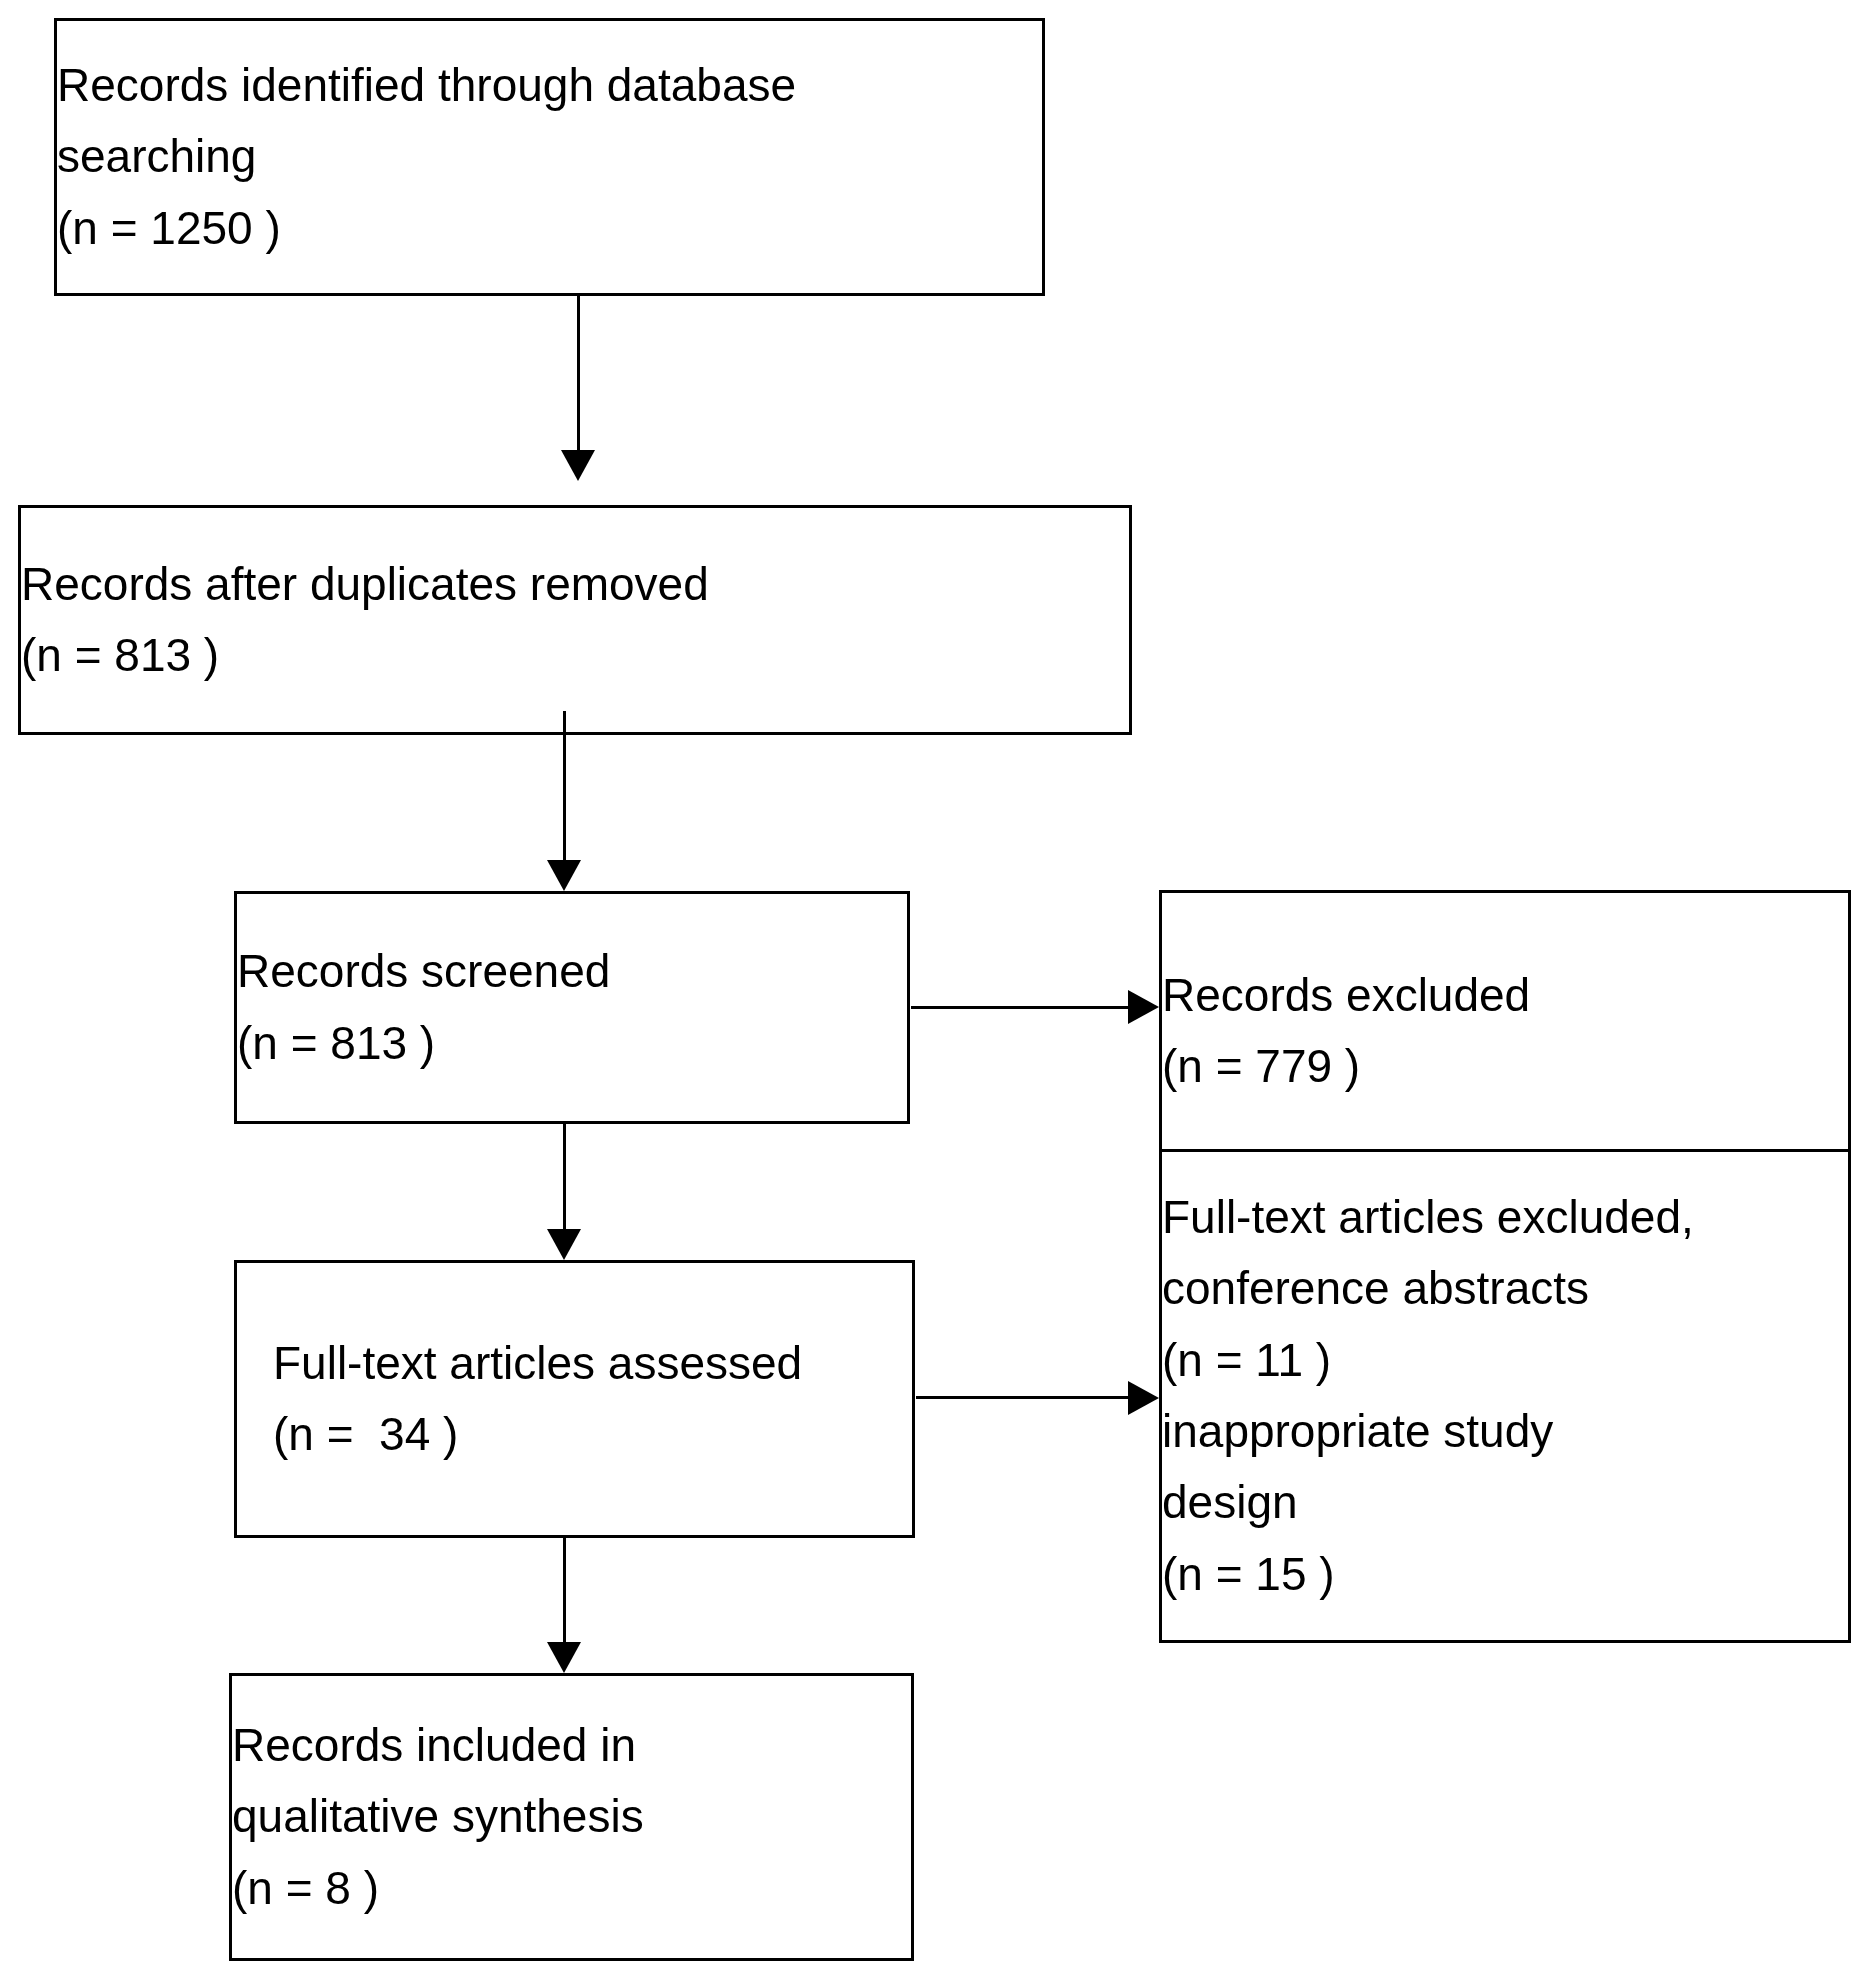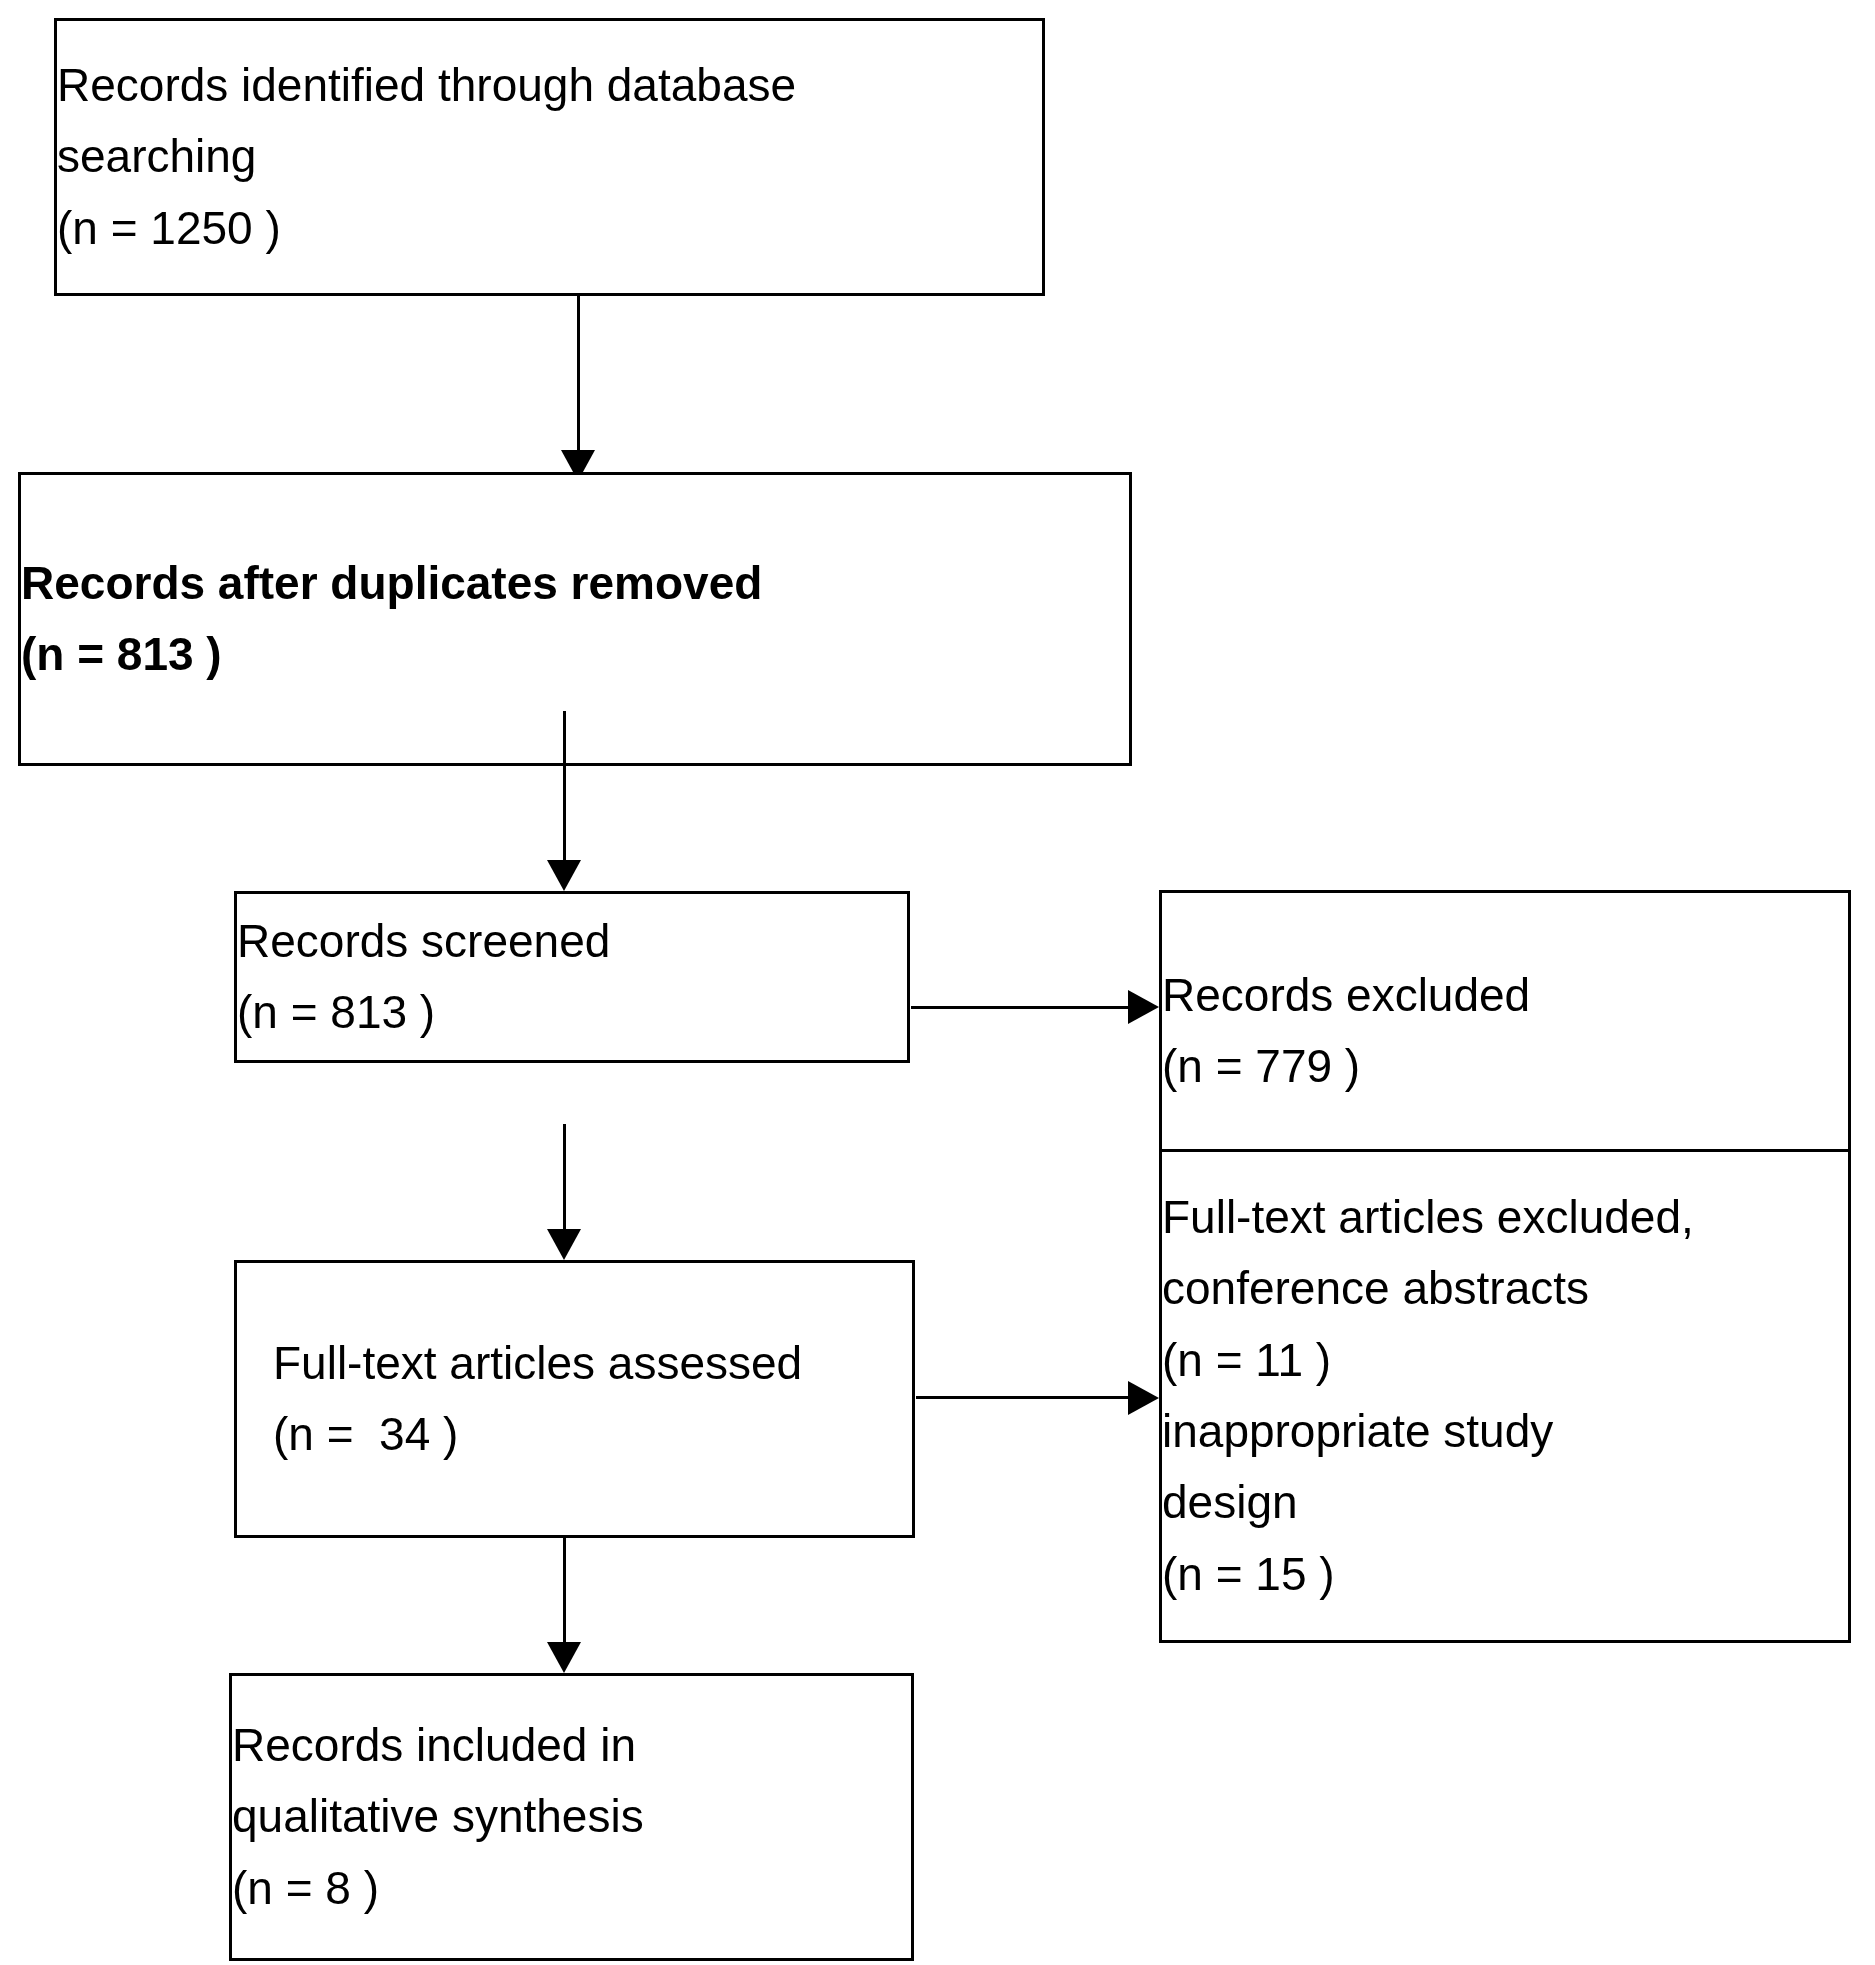--- a/index.html
+++ b/index.html
@@ -41,22 +41,22 @@
   }
   .head-right {
     position: absolute; width: 0; height: 0;
     border-top: 17px solid transparent;
     border-bottom: 17px solid transparent;
     border-left: 31px solid #000000;
   }
 
   
   #box-identified   { left: 54px;   top: 18px;   width: 991px; height: 278px; }
-  #box-dedup        { left: 18px;   top: 472px;  width: 1114px; height: 294px; font-weight: bold; }
-  #box-screened     { left: 234px;  top: 891px; width: 676px; height: 172px; }
+  #box-dedup        { left: 18px;   top: 505px;  width: 1114px; height: 230px; }
+  #box-screened     { left: 234px;  top: 891px; width: 676px; height: 233px; }
   #rbox-excluded    { left: 1159px; top: 890px; width: 692px; height: 282px; }
   #box-fulltext     { left: 234px;  top: 1260px; width: 681px; height: 278px; padding-left: 36px; }
   #rbox-ftexcluded  { left: 1159px; top: 1149px; width: 692px; height: 494px; }
   #box-included     { left: 229px;  top: 1673px; width: 685px; height: 288px; }
 
   
   #a1-line { left: 577px; top: 295px;  height: 157px; }
   #a1-head { left: 561px; top: 450px; }
   #a2-line { left: 563px; top: 711px; height: 151px; }
   #a2-head { left: 547px; top: 860px; }

